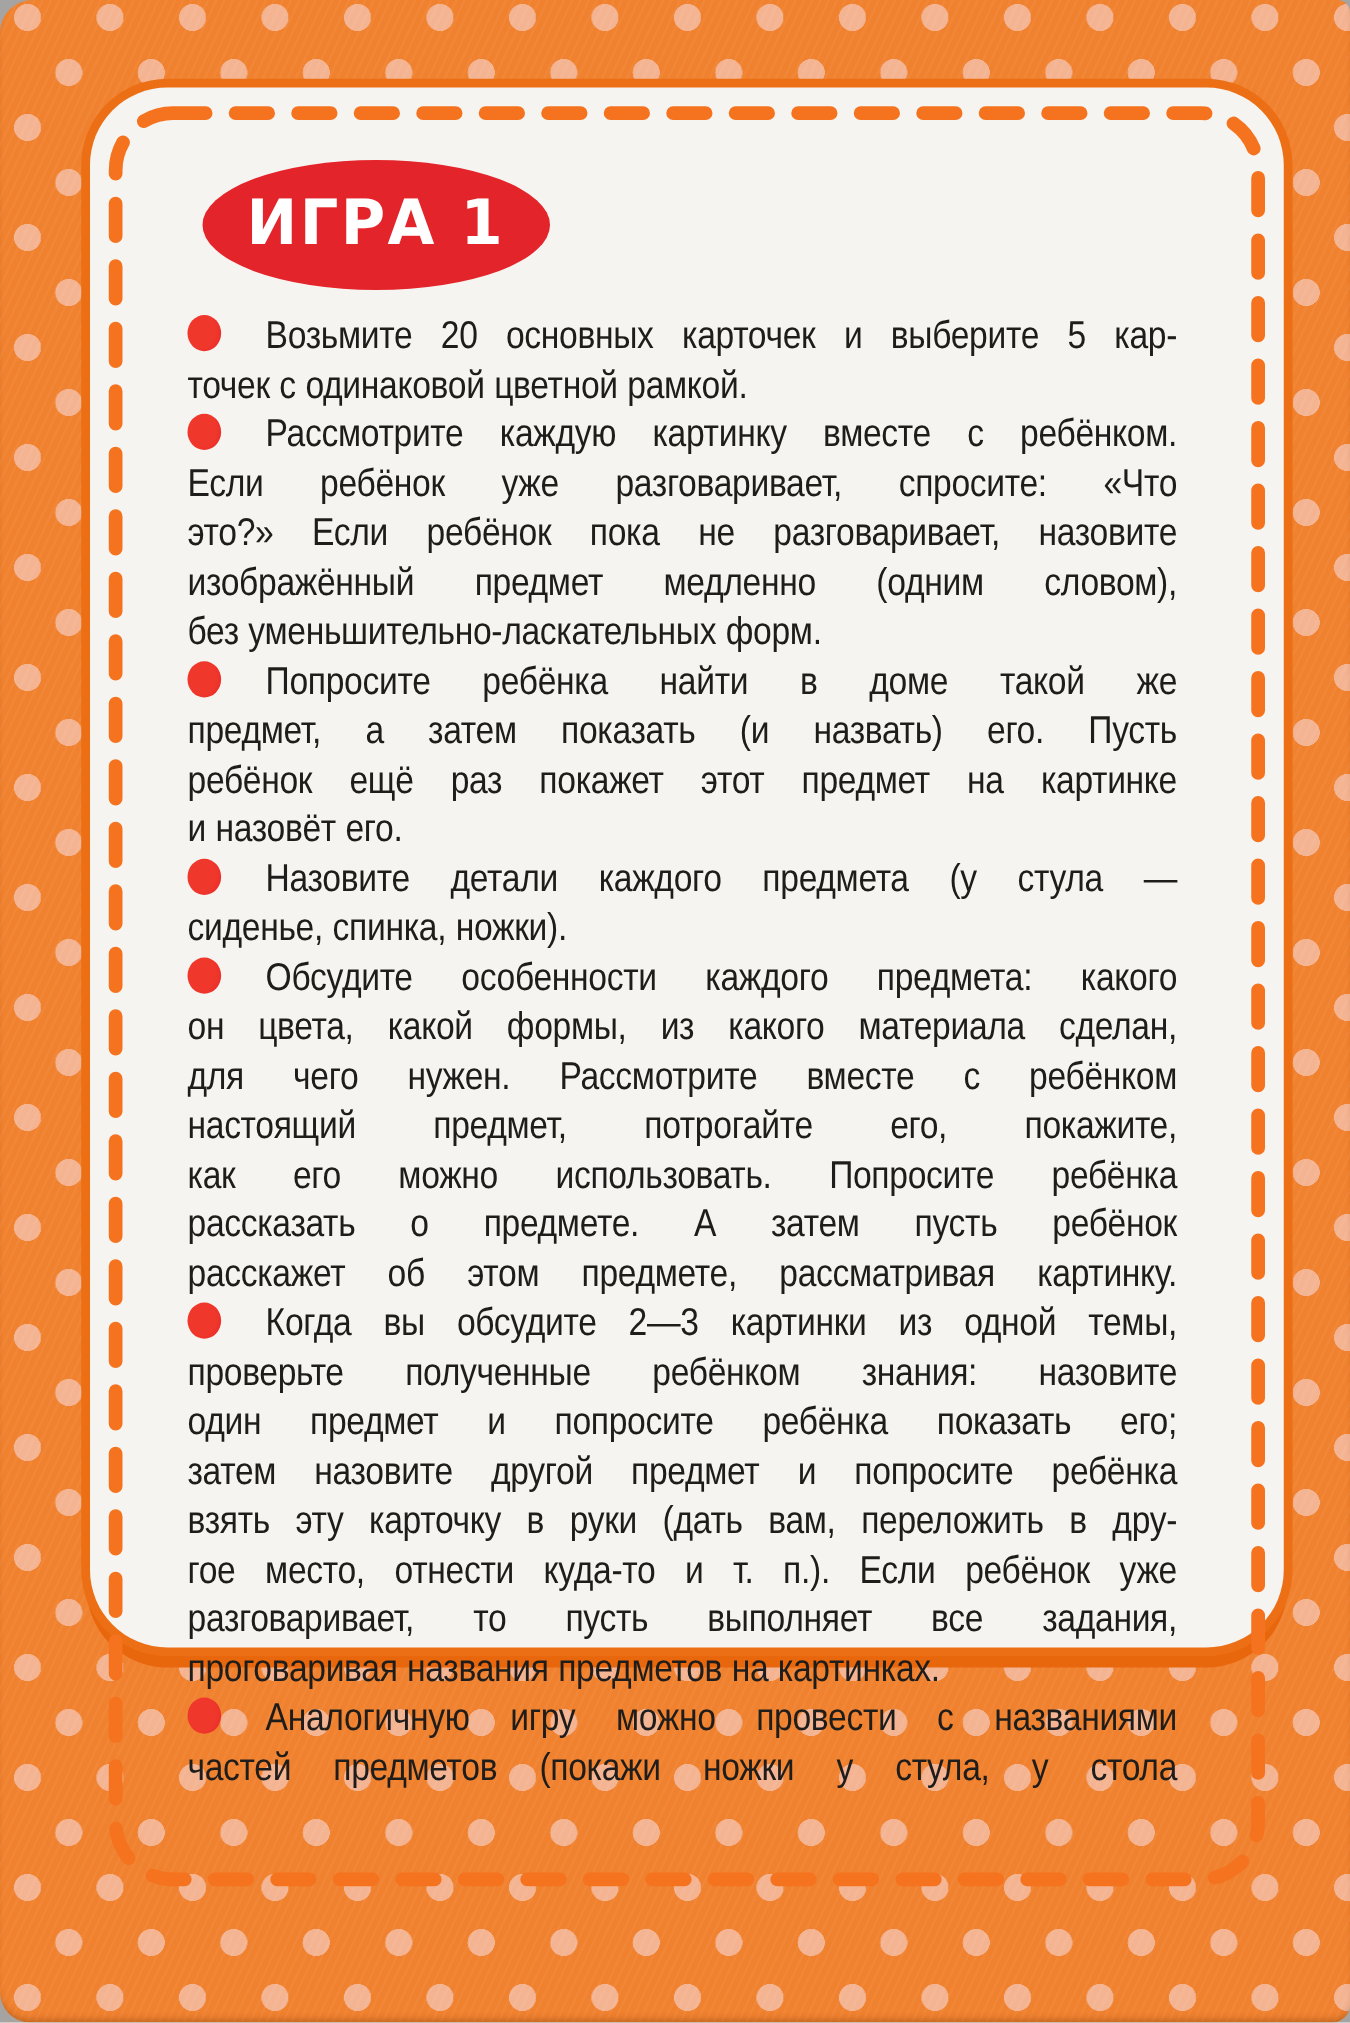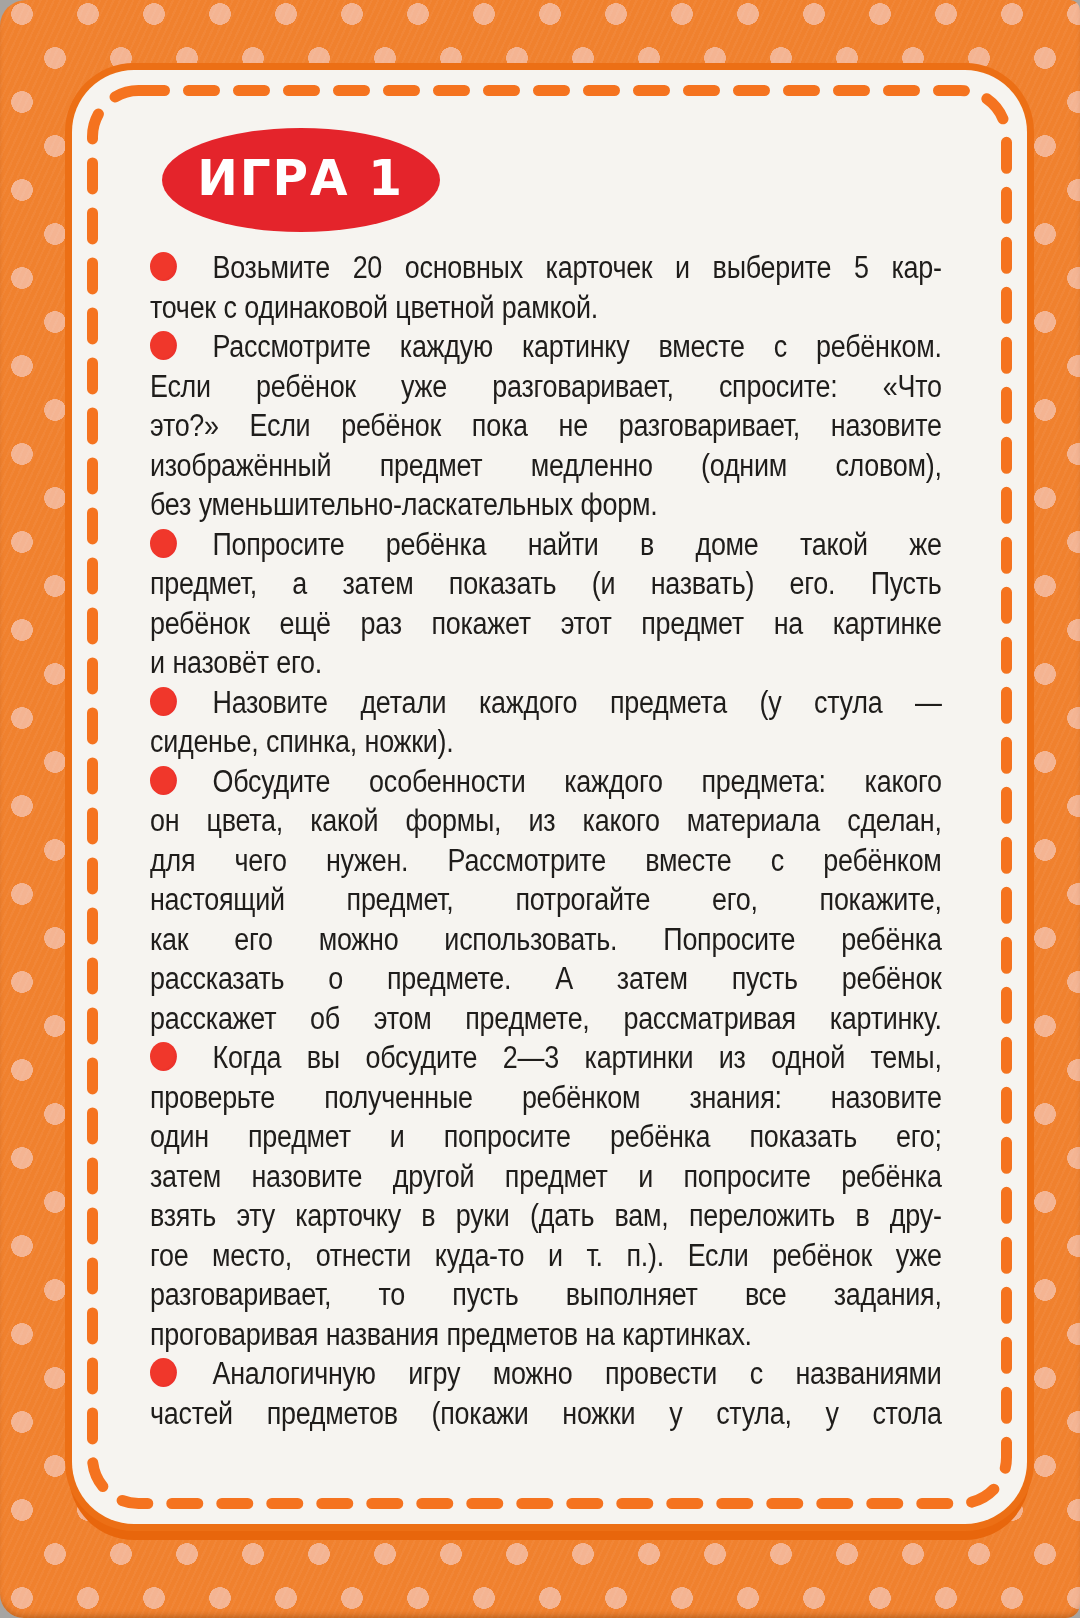--- a/index.html
+++ b/index.html
@@ -26,21 +26,21 @@
     background-color:var(--bg-orange);
     background-image:
       repeating-linear-gradient(115deg, rgba(255,255,255,.045) 0 2px, rgba(255,255,255,0) 2px 6px),
       radial-gradient(circle 11px at 22px 14px, var(--dot) 97%, rgba(255,255,255,0) 100%),
       radial-gradient(circle 11px at 55px 58px, var(--dot) 97%, rgba(255,255,255,0) 100%);
     background-size:auto,66px 88px,66px 88px;
     border-radius:26px 10px 14px 24px;
     box-shadow:inset 0 -5px 6px -3px rgba(90,40,0,.35);
   }
   .card{
-    position:absolute;left:72px;top:70px;width:955px;height:1454px;
+    position:absolute;left:72px;top:70px;width:955px;height:1248px;
     background:var(--card-bg);
     border-radius:62px;
     box-shadow:0 0 0 7px var(--rim), 0 13px 0 3px var(--shadow);
   }
   .stitch{position:absolute;left:0;top:0;width:955px;height:1454px;pointer-events:none;}
   .badge{
     position:absolute;left:90px;top:58px;width:278px;height:104px;
     background:var(--badge-red);
     border-radius:50%;
     display:flex;align-items:center;justify-content:center;

